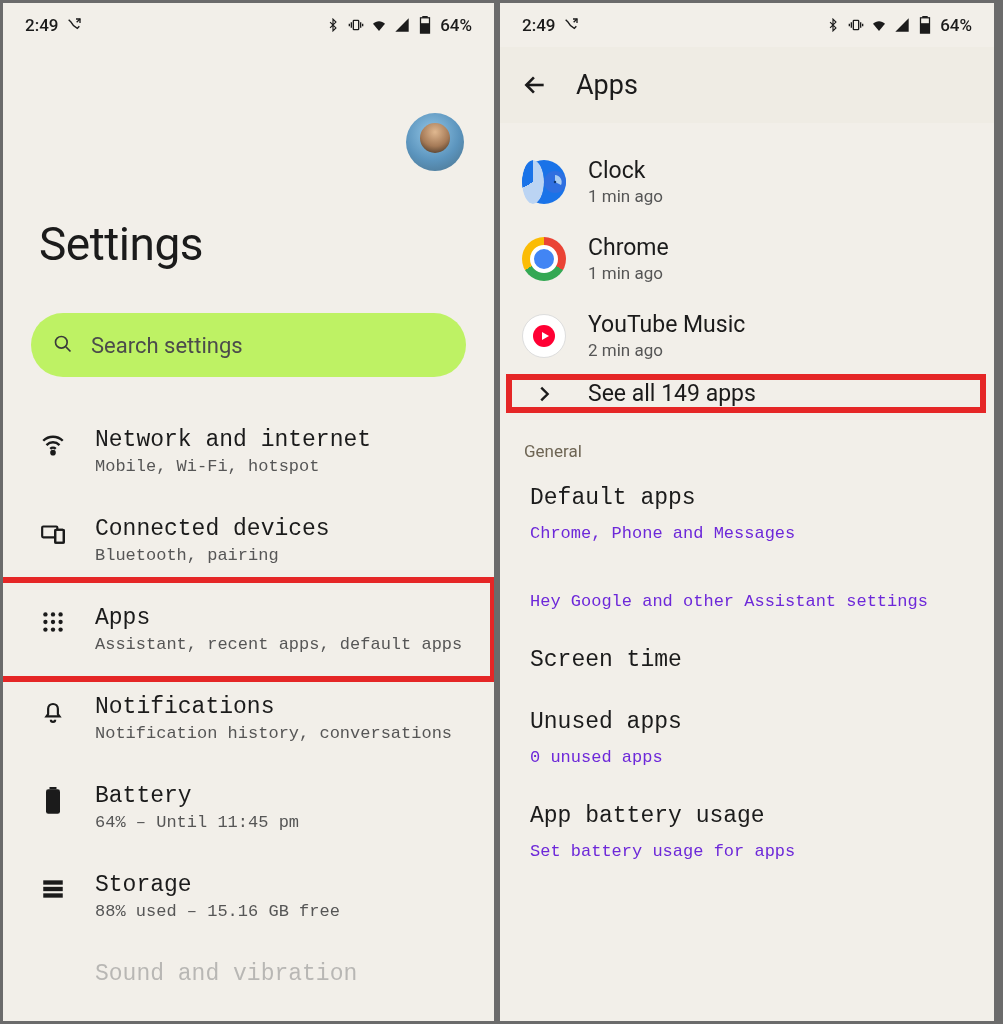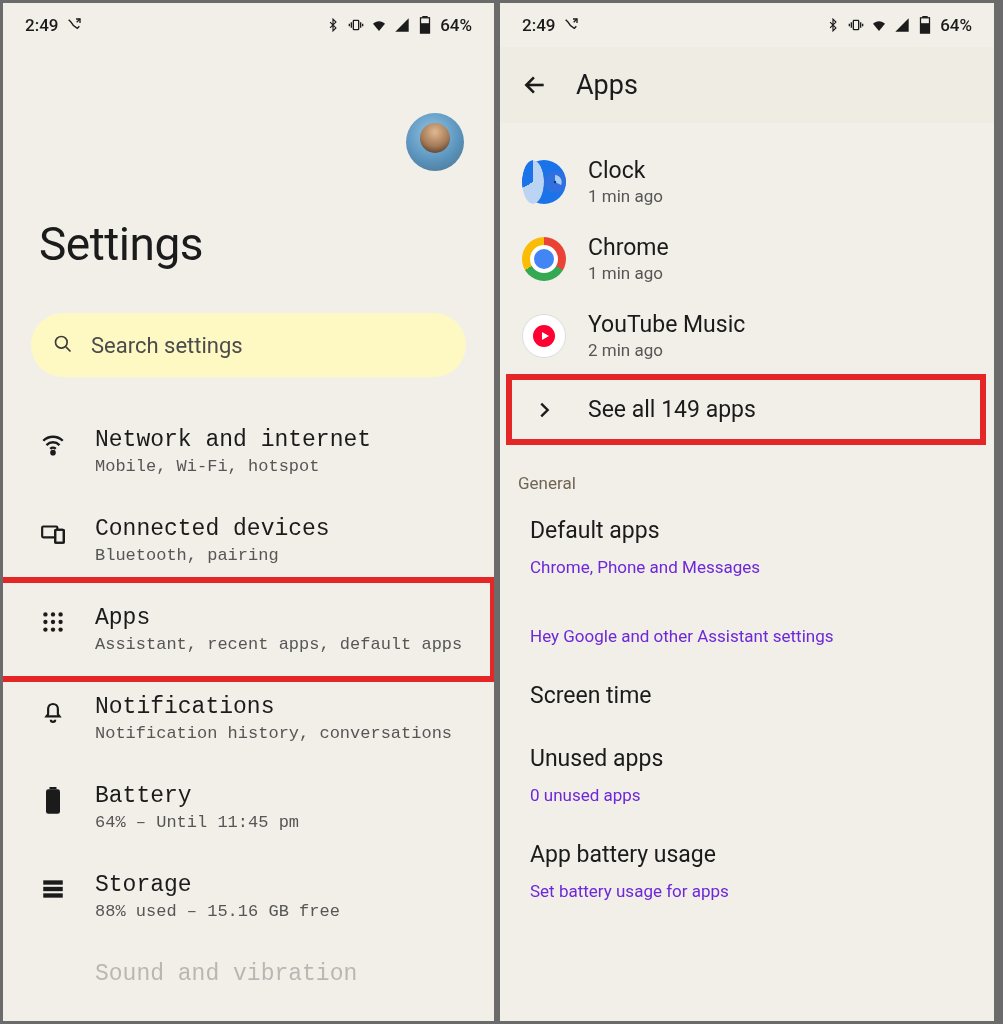--- a/index.html
+++ b/index.html
@@ -57,21 +57,21 @@
   .big-title {
     font-size: 46px;
     font-weight: 400;
     padding: 170px 36px 28px;
     color:#1b1b1b;
     letter-spacing: -0.5px;
   }
 
   .search-pill {
     margin: 14px 28px 10px;
-    background: #fef9c3;
+    background: #bef264;
     border-radius: 40px;
     height: 64px;
     display:flex; align-items:center;
     padding: 0 22px;
     gap: 16px;
   }
   .search-pill .icon { width:22px; height:22px; color:#3a3a3a; }
   .search-pill .text { font-size:22px; color:#4b4b4b; }
 
   .list {
@@ -122,39 +122,40 @@
   .app-row .text-col { flex:1; }
   .app-row .title { font-size:23px; color:#1b1b1b; }
   .app-row .sub { font-size:17px; color:#565656; margin-top:2px; }
 
   .see-all-wrap {
     position:relative;
     padding:0;
   }
   .see-all {
     display:flex; align-items:center;
-    padding: 22px 22px;
+    padding: 6px 22px;
     gap: 22px;
   }
   .see-all .chev { width:44px; display:flex; justify-content:center; color:#1b1b1b; }
   .see-all .text { font-size:23px; color:#1b1b1b; }
   .highlight-right {
     position:absolute;
     left:6px; right:8px; top:0; bottom:0;
     border:6px solid #e52626;
     pointer-events:none;
   }
 
   .section-label {
     font-size:17px; color:#6e6554;
-    padding: 28px 18px 6px;
+    padding: 28px 24px 6px;
   }
 
   .plain-row {
     padding: 18px 30px 18px 30px;
+    font-family: Liberation Mono, monospace;
   }
   .plain-row .title { font-size:23px; color:#1b1b1b; }
   .plain-row .sub { font-size:17px; color:#6d28d9; margin-top:13px; }
 
   
   .ic { width:26px; height:26px; }
   .ic20 { width:20px; height:20px; }
 
   
   .appicon.clock { background:#1a73e8; }

